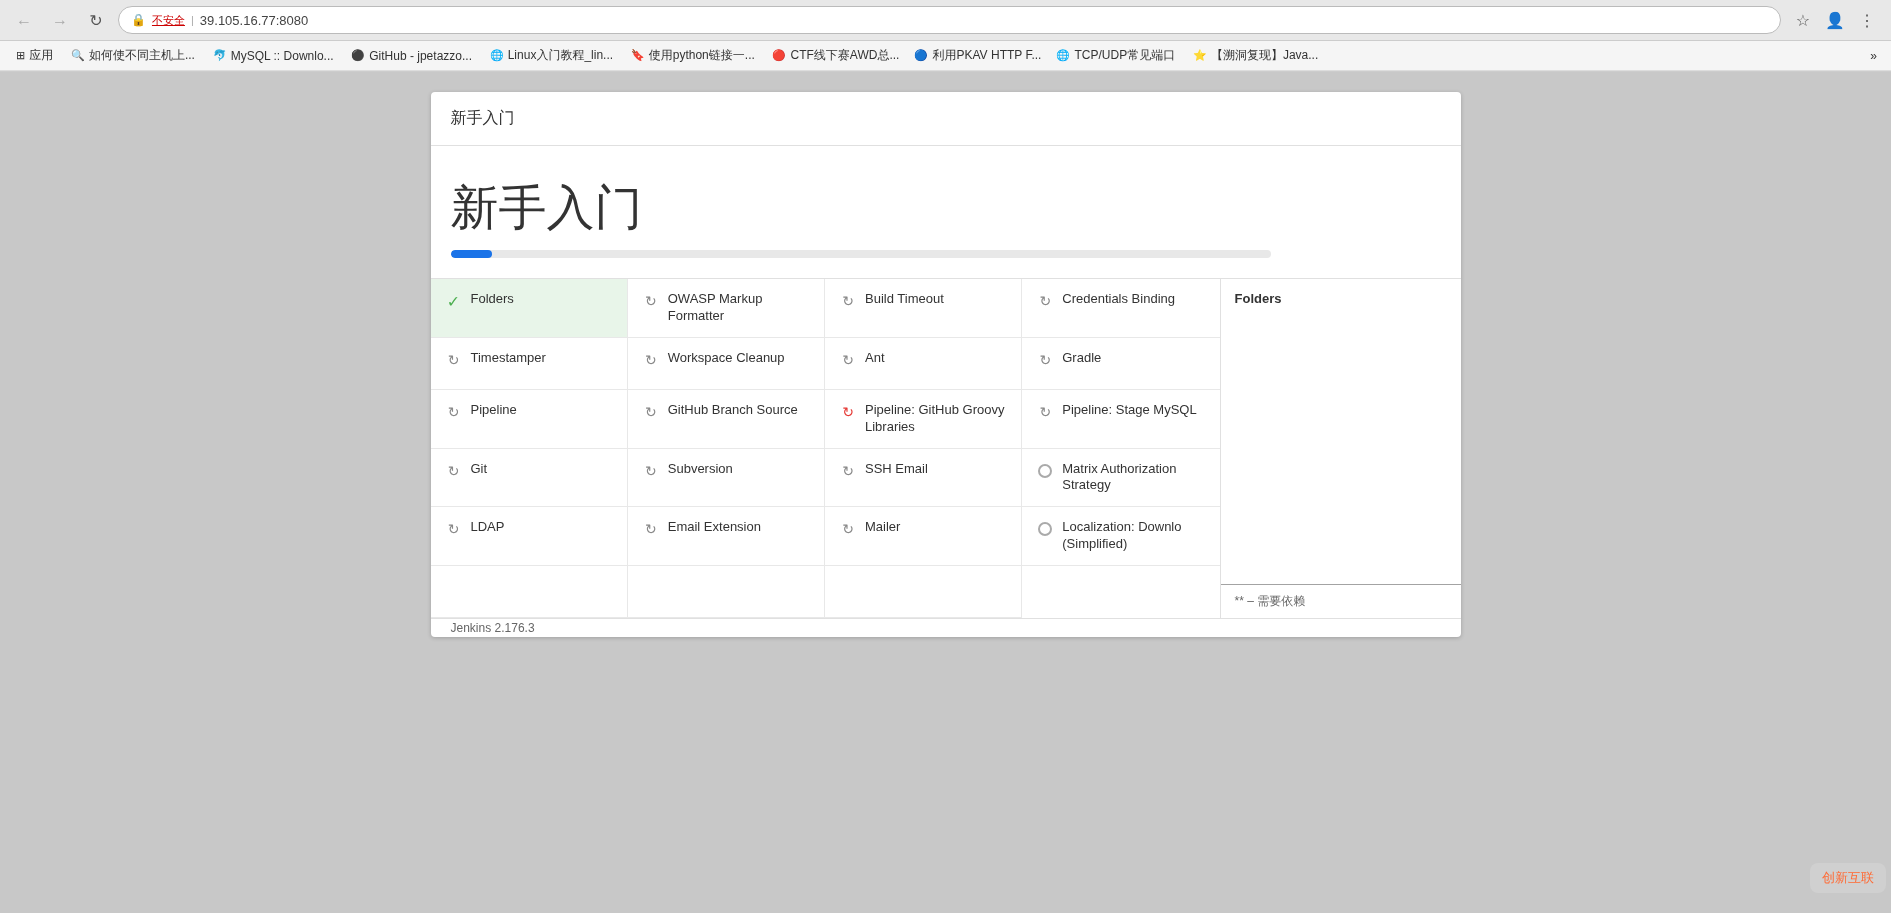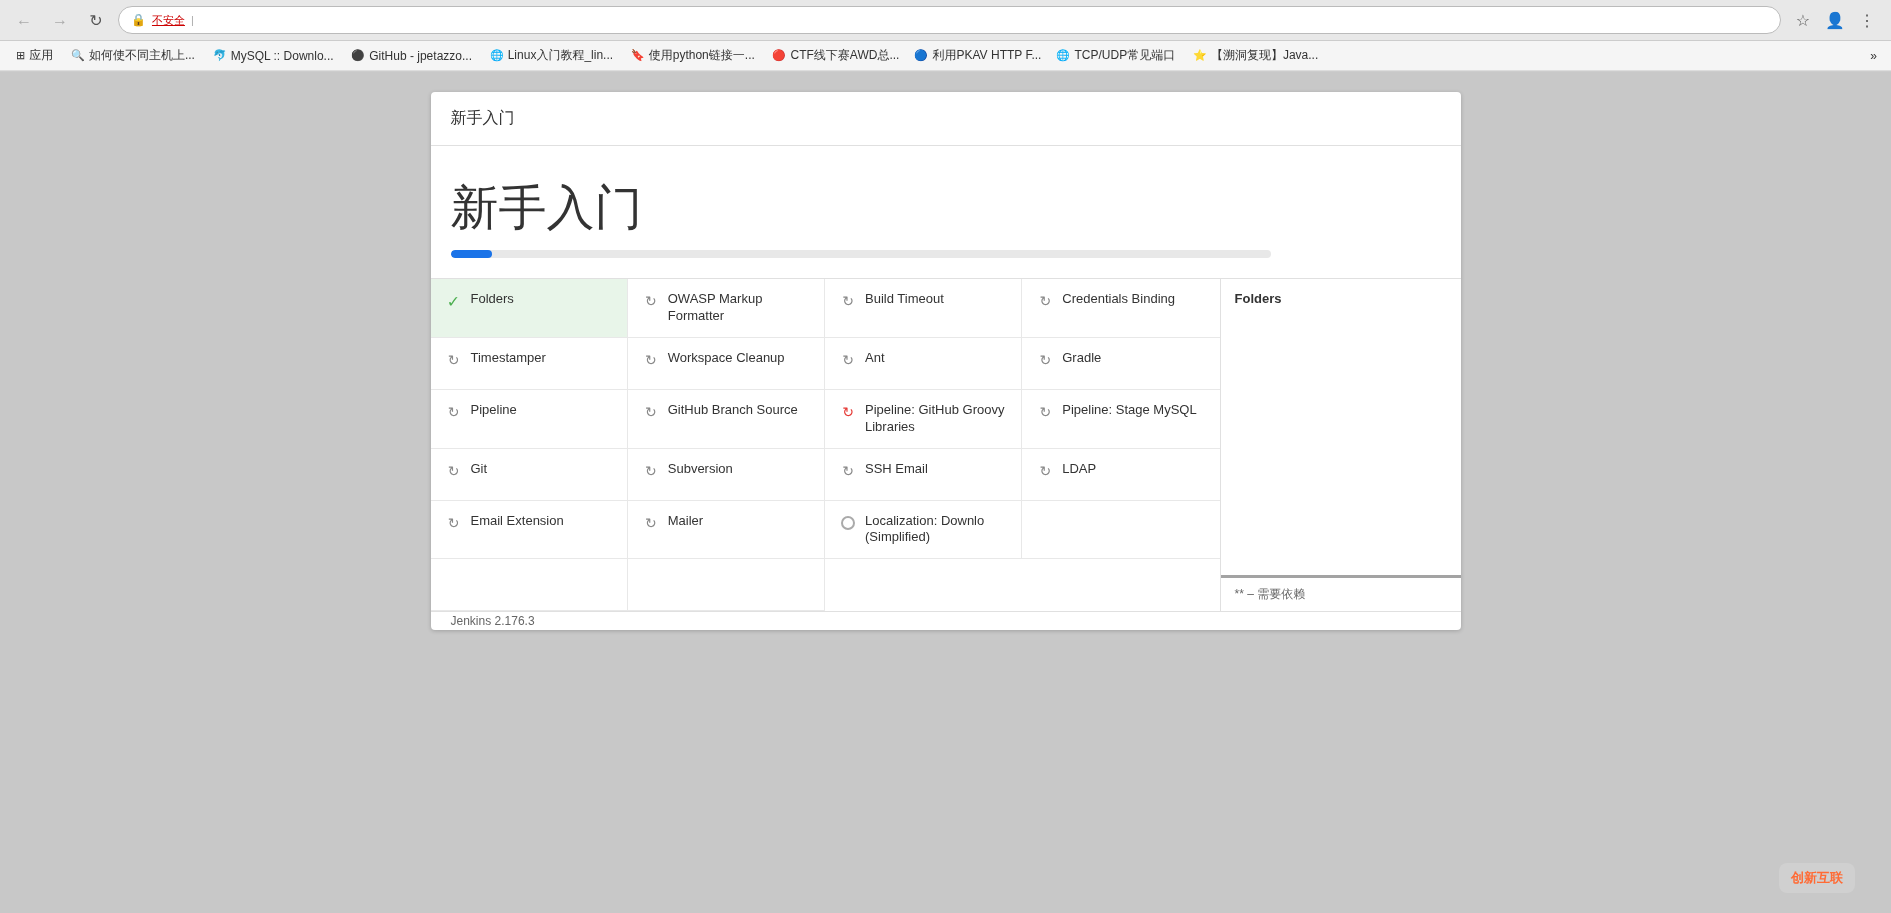--- a/index.html
+++ b/index.html
@@ -198,44 +198,44 @@
       color: #333;
       margin-bottom: 6px;
     }
     .info-panel-content {
       font-size: 12px;
       color: #555;
       line-height: 1.5;
     }
 
     .info-panel-footer {
-      border-top: 3px solid #a3a3a3;
+      border-top: 1px solid #a3a3a3;
       padding: 8px 14px;
       font-size: 12px;
       color: #666;
     }
 
     .page-footer {
       padding: 2px 20px;
       border-top: 1px solid #e0e0e0;
       font-size: 12px;
       color: #666;
     }
 
     
     .watermark {
       position: fixed;
       bottom: 20px;
-      right: 36px;
+      right: 5px;
       background: rgba(255,255,255,0.15);
       border-radius: 8px;
       padding: 6px 12px;
       font-size: 13px;
       color: #fff;
-      font-weight: bold;
+      font-weight: normal;
     }
     .watermark span { color: #ff6b35; }
 
     
     .plugin-cell-empty {
       border-bottom: 1px solid #e8e8e8;
       border-right: 1px solid #e8e8e8;
     }
   </style>
 </head>
@@ -243,20 +243,21 @@
 
 <div class="browser-chrome">
   <div class="browser-titlebar">
     <button class="browser-nav-btn disabled">←</button>
     <button class="browser-nav-btn disabled">→</button>
     <button class="browser-nav-btn">↻</button>
     <div class="browser-address-bar">
       <span class="lock-icon">🔒</span>
       <span class="lock-icon" style="color:#c00;font-size:11px;text-decoration:underline;">不安全</span>
       <span style="color:#aaa;font-size:11px;">|</span>
+      <span class="browser-address-text">39.105.16.77:8080</span>
     </div>
     <div class="browser-toolbar-right">
       <button>☆</button>
       <button>👤</button>
       <button>⋮</button>
     </div>
   </div>
   <div class="bookmarks-bar">
 
     <div id="bookmarks-container" style="display:flex;gap:2px;align-items:center;flex:1;overflow:hidden;">
@@ -376,20 +377,26 @@
           </div>
           <div class="plugin-cell">
             <span class="plugin-icon icon-refresh">↻</span>
             <span class="plugin-name">Subversion</span>
           </div>
           <div class="plugin-cell">
             <span class="plugin-icon icon-refresh">↻</span>
             <span class="plugin-name">SSH Email</span>
           </div>
           <div class="plugin-cell">
+            <span class="plugin-icon">
+              <span class="icon-circle"></span>
+            </span>
+            <span class="plugin-name">Matrix Authorization Strategy</span>
+          </div>
+          <div class="plugin-cell">
             <span class="plugin-icon icon-refresh">↻</span>
             <span class="plugin-name">LDAP</span>
           </div>
           <div class="plugin-cell">
             <span class="plugin-icon icon-refresh">↻</span>
             <span class="plugin-name">Email Extension</span>
           </div>
           <div class="plugin-cell">
             <span class="plugin-icon icon-refresh">↻</span>
             <span class="plugin-name">Mailer</span>

